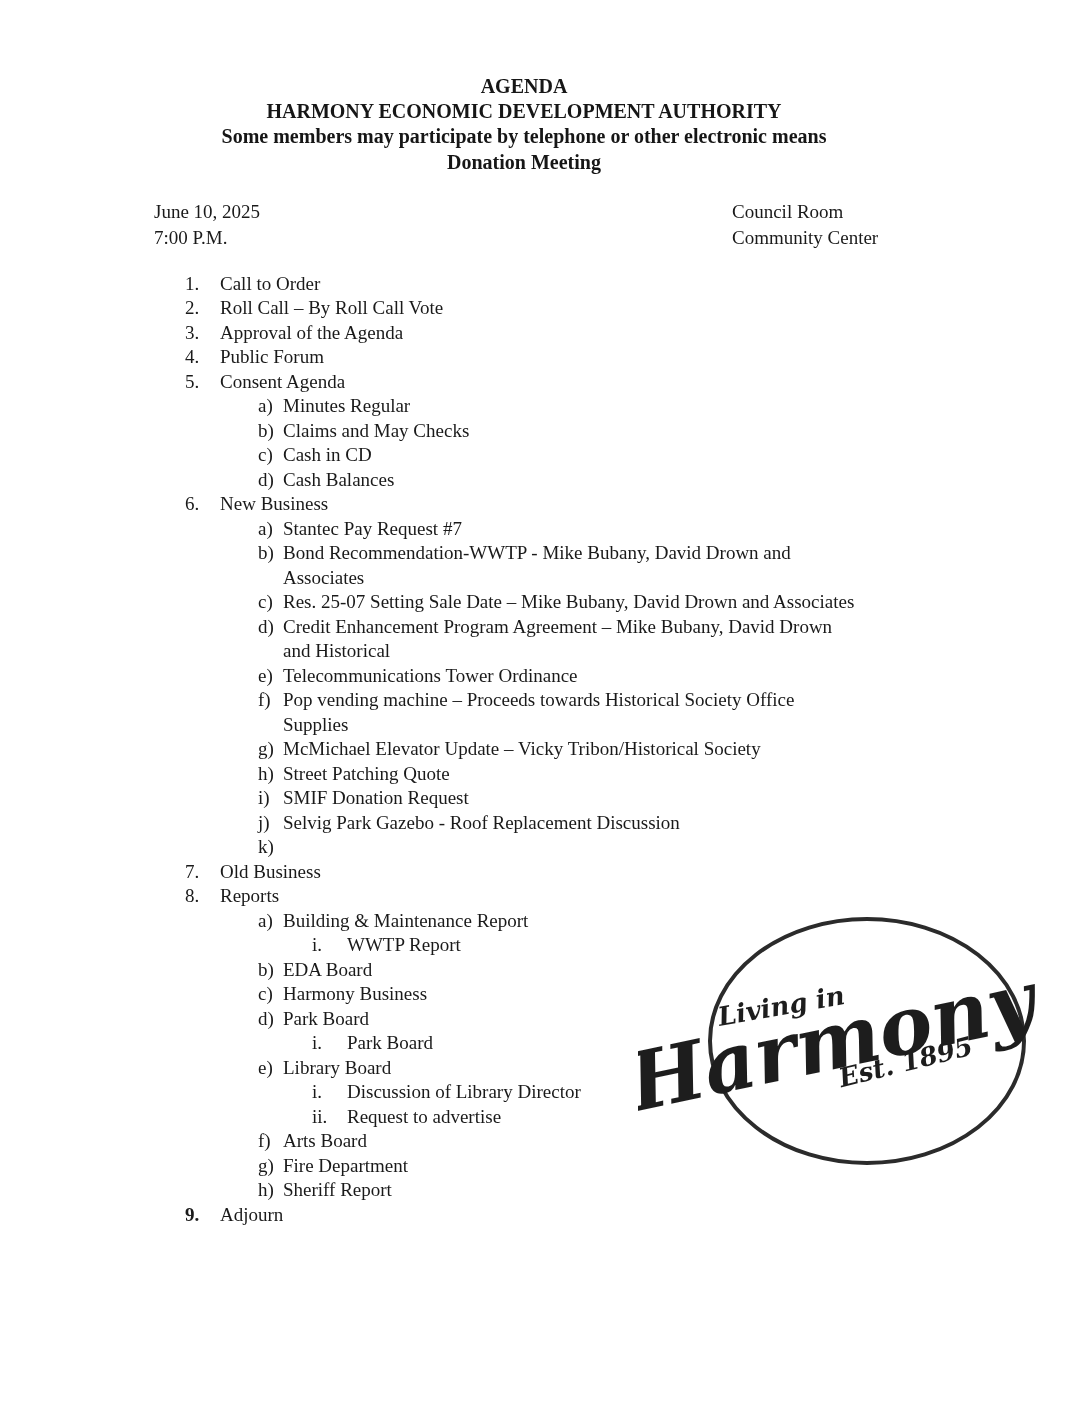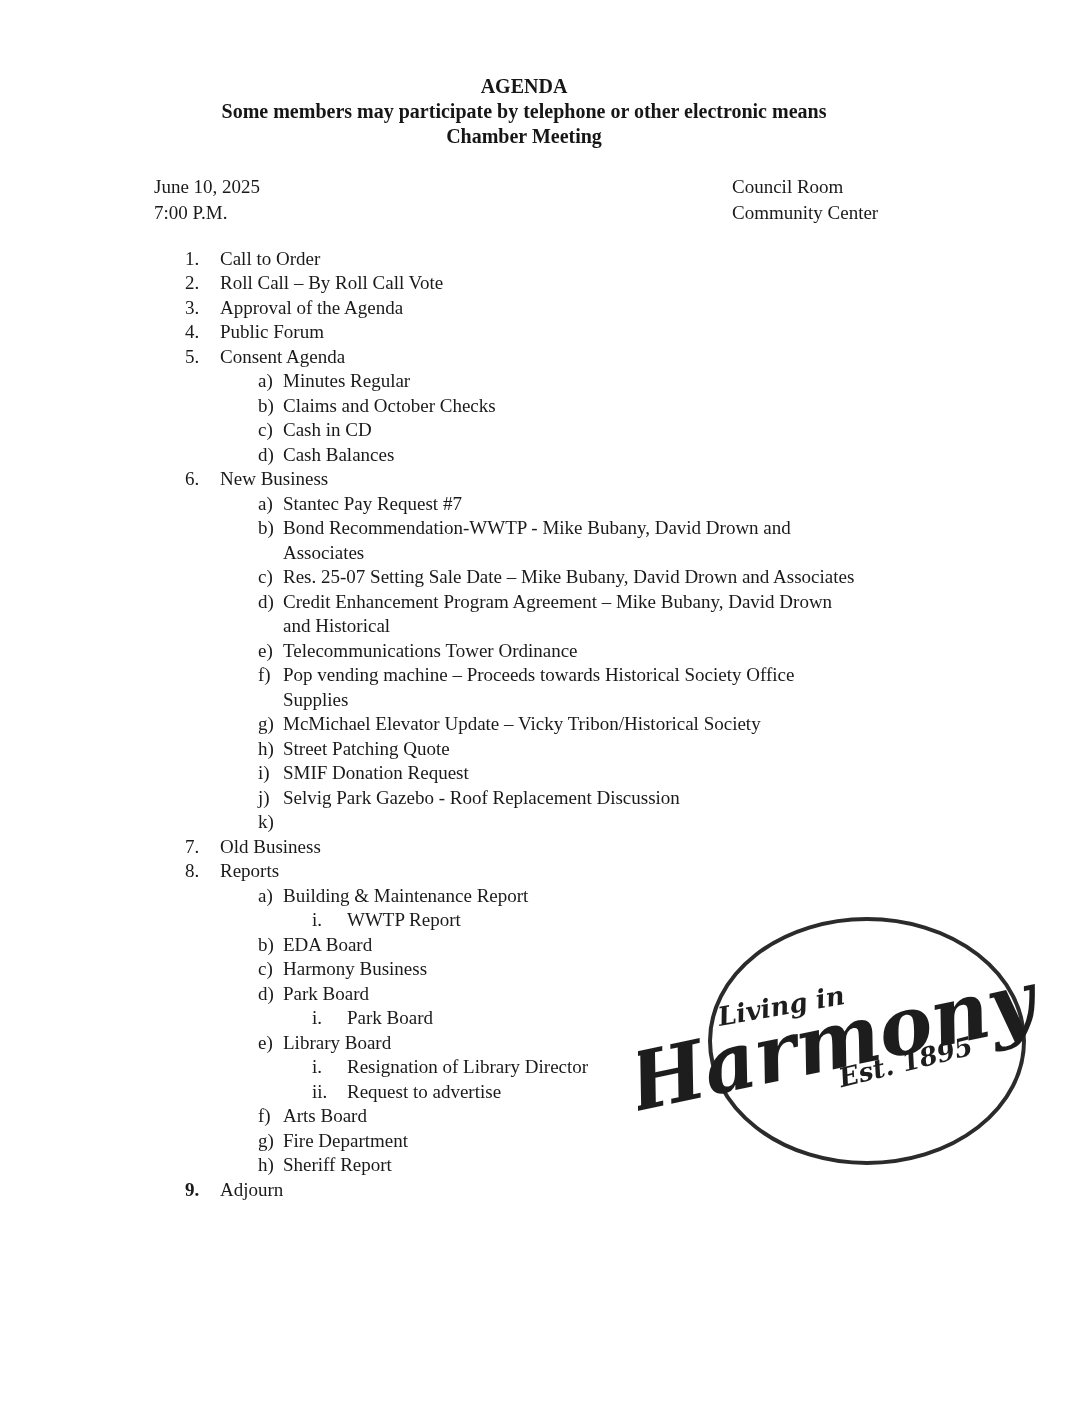--- a/index.html
+++ b/index.html
@@ -76,22 +76,23 @@
     fill: #1d1d1d;
   }
 </style>
 </head>
 <body>
 
 <div class="page">
 
   <div class="doc-header">
     <div>AGENDA</div>
+    <div>HARMONY ECONOMIC DEVELOPMENT AUTHORITY</div>
     <div>Some members may participate by telephone or other electronic means</div>
-    <div>Chamber Meeting</div>
+    <div>Donation Meeting</div>
   </div>
 
   <div class="meeting-info">
     <div class="col-left">
       <div>June 10, 2025</div>
       <div>7:00 P.M.</div>
     </div>
     <div class="col-right">
       <div>Council Room</div>
       <div>Community Center</div>
@@ -118,21 +119,21 @@
       <div class="agenda-item level-1">
         <span class="marker">5.</span>
         <span class="text">Consent Agenda</span>
       </div>
       <div class="agenda-item level-2">
         <span class="marker">a)</span>
         <span class="text">Minutes Regular</span>
       </div>
       <div class="agenda-item level-2">
         <span class="marker">b)</span>
-        <span class="text">Claims and October Checks</span>
+        <span class="text">Claims and May Checks</span>
       </div>
       <div class="agenda-item level-2">
         <span class="marker">c)</span>
         <span class="text">Cash in CD</span>
       </div>
       <div class="agenda-item level-2">
         <span class="marker">d)</span>
         <span class="text">Cash Balances</span>
       </div>
       <div class="agenda-item level-1">
@@ -216,21 +217,21 @@
       <div class="agenda-item level-3">
         <span class="marker">i.</span>
         <span class="text">Park Board</span>
       </div>
       <div class="agenda-item level-2">
         <span class="marker">e)</span>
         <span class="text">Library Board</span>
       </div>
       <div class="agenda-item level-3">
         <span class="marker">i.</span>
-        <span class="text">Resignation of Library Director</span>
+        <span class="text">Discussion of Library Director</span>
       </div>
       <div class="agenda-item level-3">
         <span class="marker">ii.</span>
         <span class="text">Request to advertise</span>
       </div>
       <div class="agenda-item level-2">
         <span class="marker">f)</span>
         <span class="text">Arts Board</span>
       </div>
       <div class="agenda-item level-2">

